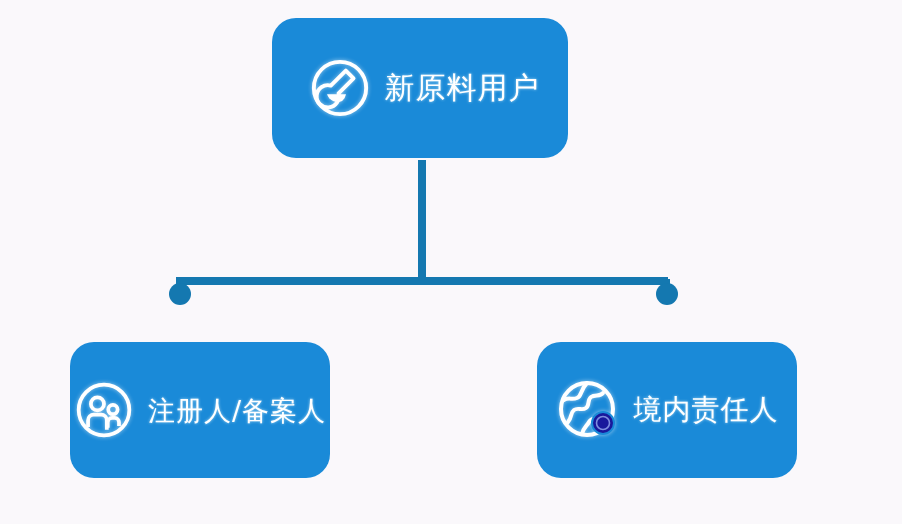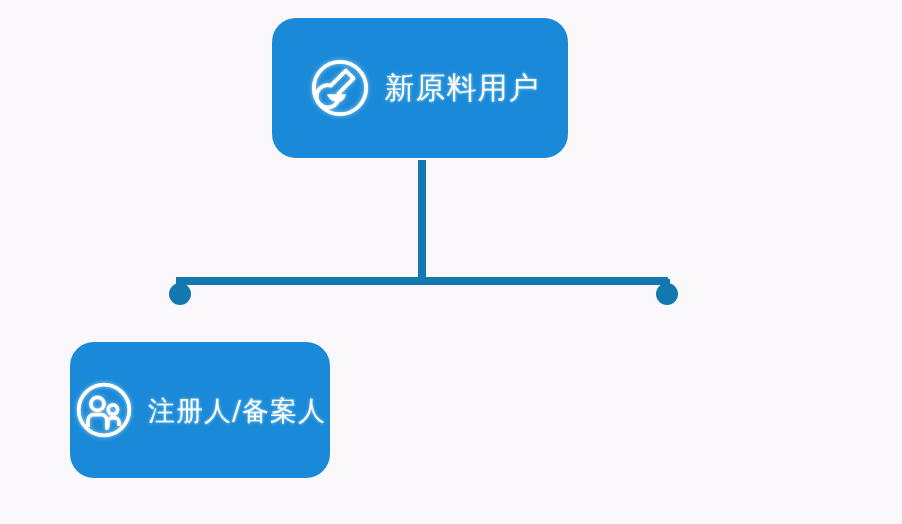--- a/index.html
+++ b/index.html
@@ -113,14 +113,25 @@
     <svg class="node-icon" viewBox="0 0 64 64" xmlns="http://www.w3.org/2000/svg">
       <circle cx="32" cy="32" r="27" fill="none" stroke="#ffffff" stroke-width="4"></circle>
       <circle cx="25" cy="25.5" r="7" fill="none" stroke="#ffffff" stroke-width="4"></circle>
       <path d="M15 50 L15 43 a6 6 0 0 1 6 -6 h8 a6 6 0 0 1 6 6 L35 53" fill="none" stroke="#ffffff" stroke-width="4" stroke-linejoin="round"></path>
       <circle cx="41.5" cy="31.5" r="5" fill="none" stroke="#ffffff" stroke-width="4"></circle>
       <path d="M36 51 L36 45 a4.5 4.5 0 0 1 4.5 -4.5 h3 a4.5 4.5 0 0 1 4.5 4.5 L48 49" fill="none" stroke="#ffffff" stroke-width="4" stroke-linejoin="round"></path>
     </svg>
     <span class="node-label">注册人/备案人</span>
   </div>
 
+  <div class="node node-right" style="background:#1a8ad8;">
+    <svg class="node-icon" viewBox="0 0 64 64" xmlns="http://www.w3.org/2000/svg">
+      <circle cx="31" cy="31" r="26" fill="none" stroke="#ffffff" stroke-width="4"></circle>
+      <path d="M31 5 C24 12 26 18 21 20 C16 22 12 19 8 22" fill="none" stroke="#ffffff" stroke-width="4" stroke-linecap="round"></path>
+      <path d="M12 44 C16 40 14 35 18 32 C22 29 26 33 30 30 C34 27 31 22 35 19 C39 16 44 19 47 15" fill="none" stroke="#ffffff" stroke-width="4" stroke-linecap="round" stroke-linejoin="round"></path>
+      <path d="M26 56 C27 50 31 48 33 44 C35 40 40 40 44 43" fill="none" stroke="#ffffff" stroke-width="4" stroke-linecap="round" stroke-linejoin="round"></path>
+      <circle cx="47" cy="45" r="11" fill="#19199c" stroke="#1a8ad8" stroke-width="2"></circle>
+      <circle cx="47" cy="45" r="6.5" fill="none" stroke="#7f8fe0" stroke-width="1.6"></circle>
+    </svg>
+    <span class="node-label">境内责任人</span>
+  </div>
 
 </div>
 
 </body></html>

